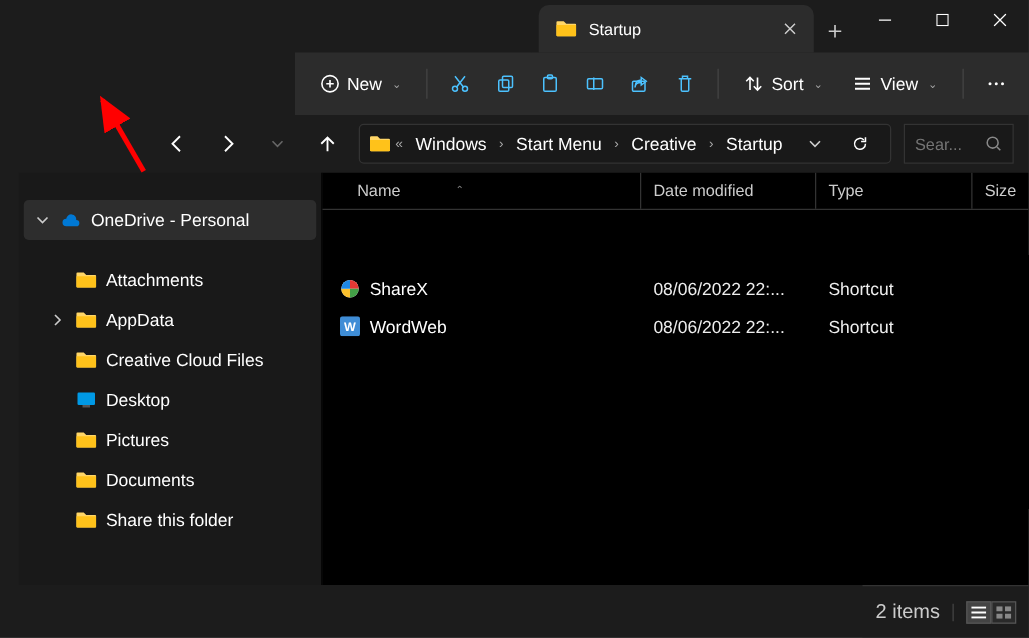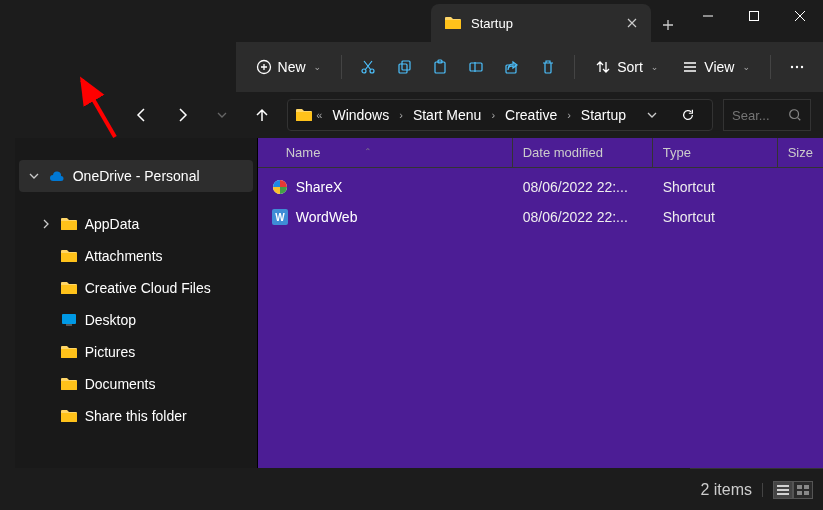--- a/index.html
+++ b/index.html
@@ -37,21 +37,21 @@
 
 .body { flex:1; display:flex; overflow:hidden; }
 .sidebar { width:243px; background:#191919; border-right:1px solid #000; padding-top:6px; overflow:hidden; }
 .side-item { height:32px; display:flex; align-items:center; gap:8px; padding-left:12px; font-size:14px; color:#fff; }
 .side-item .exp { width:14px; display:flex; justify-content:center; color:#aaa; font-size:10px; }
 .side-item.child { padding-left:24px; }
 .side-item.sel { background:#2d2d2d; border-radius:4px; margin:16px 4px; padding-left:8px; }
 .side-item.child .exp { width:14px; }
 
 
-.files { flex:1; background:#4c1d95; display:flex; flex-direction:column; }
+.files { flex:1; background:#000000; display:flex; flex-direction:column;gap:44px; }
 .cols { height:30px; display:flex; align-items:center; font-size:13px; color:#ccc; border-bottom:1px solid #333; }
 .col { padding:0 10px; border-right:1px solid #333; height:100%; display:flex; align-items:center; gap:4px; }
 .col.name { width:255px; padding-left:28px; }
 .col.date { width:140px; }
 .col.type { width:125px; }
 .col.size { flex:1; border-right:none; }
 .sort-ind { font-size:8px; color:#888; position:relative; top:-1px; }
 .rows { flex:1; padding-top:4px; }
 .row { height:30px; display:flex; align-items:center; font-size:14px; color:#fff; }
 .cell { padding:0 10px; }
@@ -263,42 +263,42 @@
             </svg>
           </span>
         <span>
             <svg width="16" height="16" viewBox="0 0 16 12">
               <path d="M4 11a3 3 0 010-6 4 4 0 018 1 2.5 2.5 0 010 5z" fill="#0078d4"></path>
             </svg>
           </span>
         <span>OneDrive - Personal</span>
       </div>
       <div class="side-item child">
+        <span class="exp"></span>
+        <span>
+            <svg class="folder-icon" viewBox="0 0 16 14">
+              <path d="M0 2a1 1 0 011-1h5l2 2h7a1 1 0 011 1v8a1 1 0 01-1 1H1a1 1 0 01-1-1z" fill="#ffd667"></path>
+              <path d="M0 4h16v8a1 1 0 01-1 1H1a1 1 0 01-1-1z" fill="#ffc21a"></path>
+            </svg>
+          </span>
+        <span>Attachments</span>
+      </div>
+      <div class="side-item child">
         <span class="exp">
             <svg width="8" height="10" viewBox="0 0 8 10">
               <path d="M2 1l4 4-4 4" fill="none" stroke="#ccc" stroke-width="1.3"></path>
             </svg>
           </span>
         <span>
             <svg class="folder-icon" viewBox="0 0 16 14">
               <path d="M0 2a1 1 0 011-1h5l2 2h7a1 1 0 011 1v8a1 1 0 01-1 1H1a1 1 0 01-1-1z" fill="#ffd667"></path>
               <path d="M0 4h16v8a1 1 0 01-1 1H1a1 1 0 01-1-1z" fill="#ffc21a"></path>
             </svg>
           </span>
         <span>AppData</span>
-      </div>
-      <div class="side-item child">
-        <span class="exp"></span>
-        <span>
-            <svg class="folder-icon" viewBox="0 0 16 14">
-              <path d="M0 2a1 1 0 011-1h5l2 2h7a1 1 0 011 1v8a1 1 0 01-1 1H1a1 1 0 01-1-1z" fill="#ffd667"></path>
-              <path d="M0 4h16v8a1 1 0 01-1 1H1a1 1 0 01-1-1z" fill="#ffc21a"></path>
-            </svg>
-          </span>
-        <span>Attachments</span>
       </div>
       <div class="side-item child">
         <span class="exp"></span>
         <span>
             <svg class="folder-icon" viewBox="0 0 16 14">
               <path d="M0 2a1 1 0 011-1h5l2 2h7a1 1 0 011 1v8a1 1 0 01-1 1H1a1 1 0 01-1-1z" fill="#ffd667"></path>
               <path d="M0 4h16v8a1 1 0 01-1 1H1a1 1 0 01-1-1z" fill="#ffc21a"></path>
             </svg>
           </span>
         <span>Creative Cloud Files</span>

